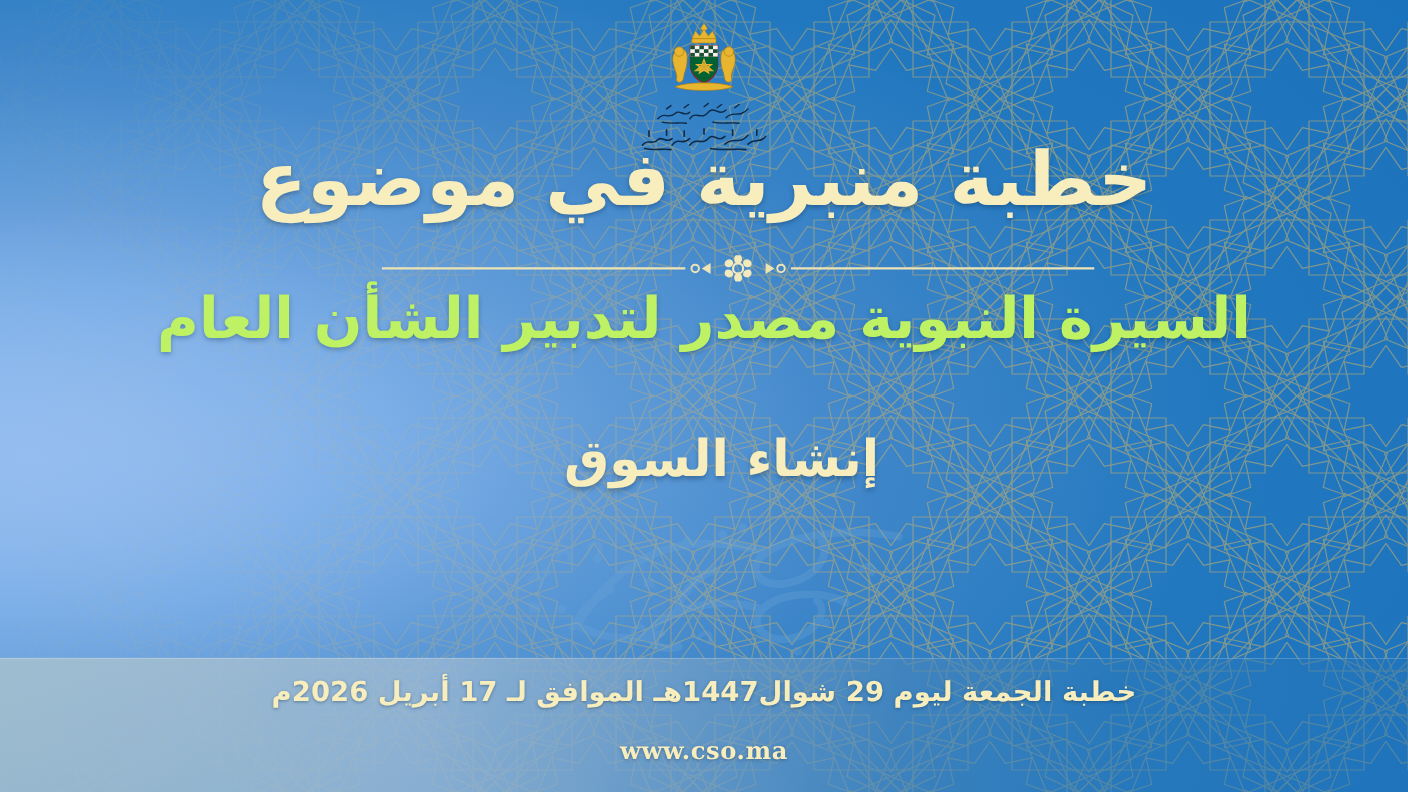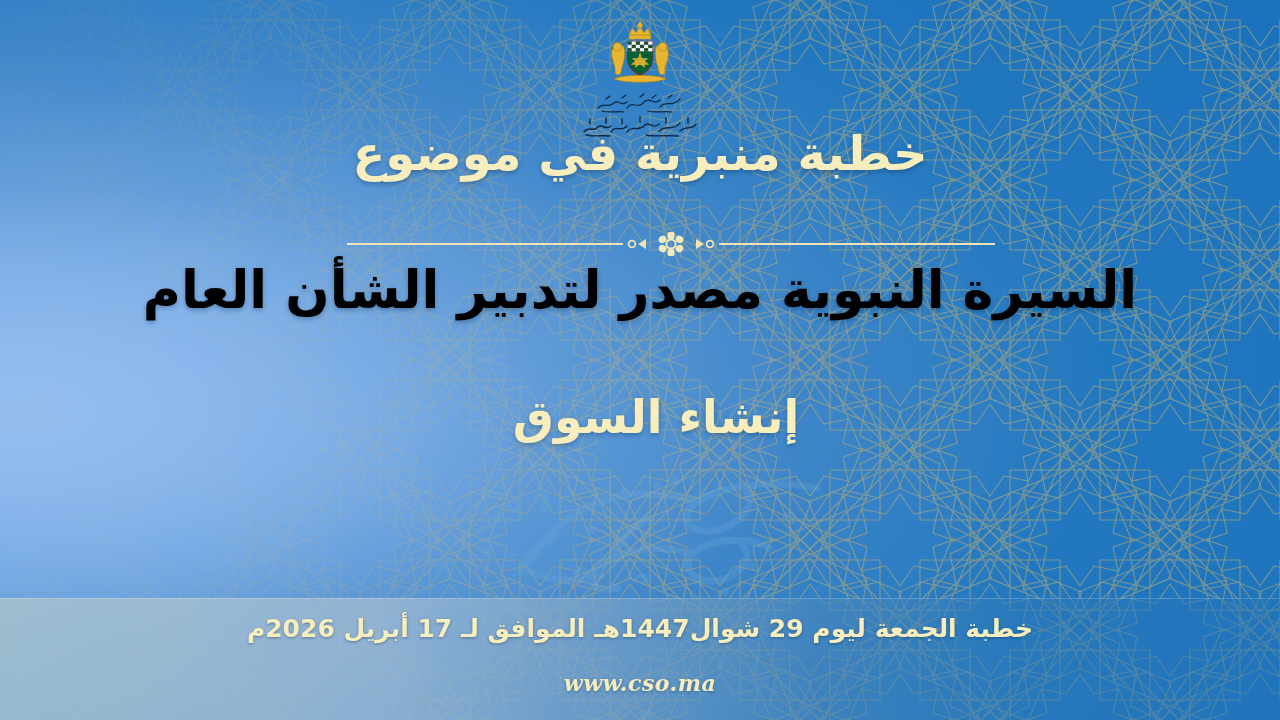--- a/index.html
+++ b/index.html
@@ -43,37 +43,37 @@
   .crest{ width:78px; height:78px; display:block; }
   .kingdom-line{ margin-top:-4px; }
   .kingdom-line svg{ display:block; }
   .council-line svg{ display:block; margin-top:1px; }
 
   
   .title-main{
     position:absolute; top:128px; left:0; right:0;
     text-align:center;
     font-family:"DejaVu Sans", sans-serif;
-    font-size:48px; font-weight:700;
+    font-size:68px; font-weight:700;
     letter-spacing:1px;
     color:#F7EDBD;
     line-height:1.05;
     text-shadow:0 2px 5px rgba(10,45,80,.38);
     white-space:nowrap;
   }
   .rule{
     position:absolute; top:232px; left:347px; width:648px; height:24px;
   }
   .rule svg{ display:block; }
 
   .title-sub{
     position:absolute; top:262px; left:0; right:0;
     text-align:center;
     font-size:52px; font-weight:700;
-    color:#000000;
+    color:#bef264;
     line-height:1.1;
     text-shadow:0 2px 5px rgba(10,45,80,.35);
     white-space:nowrap;
   }
   .title-topic{
     position:absolute; top:392px; left:0; right:0;
     text-align:center;
     font-size:46px; font-weight:700;
     color:#F7EDBD;
     line-height:1.1;
@@ -117,21 +117,20 @@
   }
   .footer-url{
     position:absolute; top:72px; left:0; right:0;
     text-align:center;
     font-family:"DejaVu Serif", serif;
     font-size:22px; font-weight:700;
     letter-spacing:.5px;
     color:#F7EDBD;
     text-shadow:0 1px 3px rgba(15,50,85,.45);
     direction:ltr;
-    font-style:italic;
   }
 </style>
 </head>
 <body>
 
 <div class="poster">
 
   <div class="bg-base"></div>
 
   <div class="bg-pattern">

